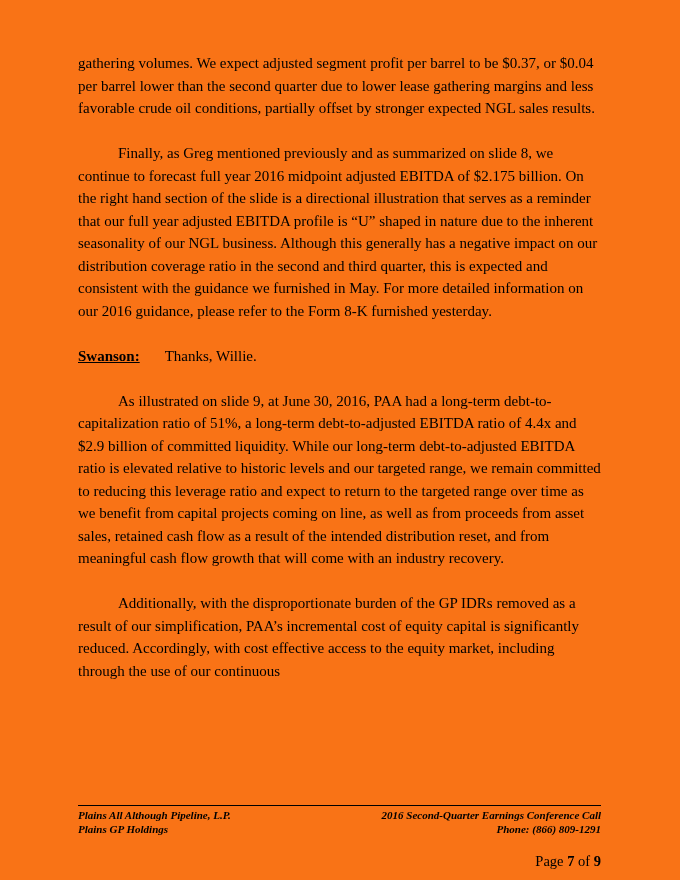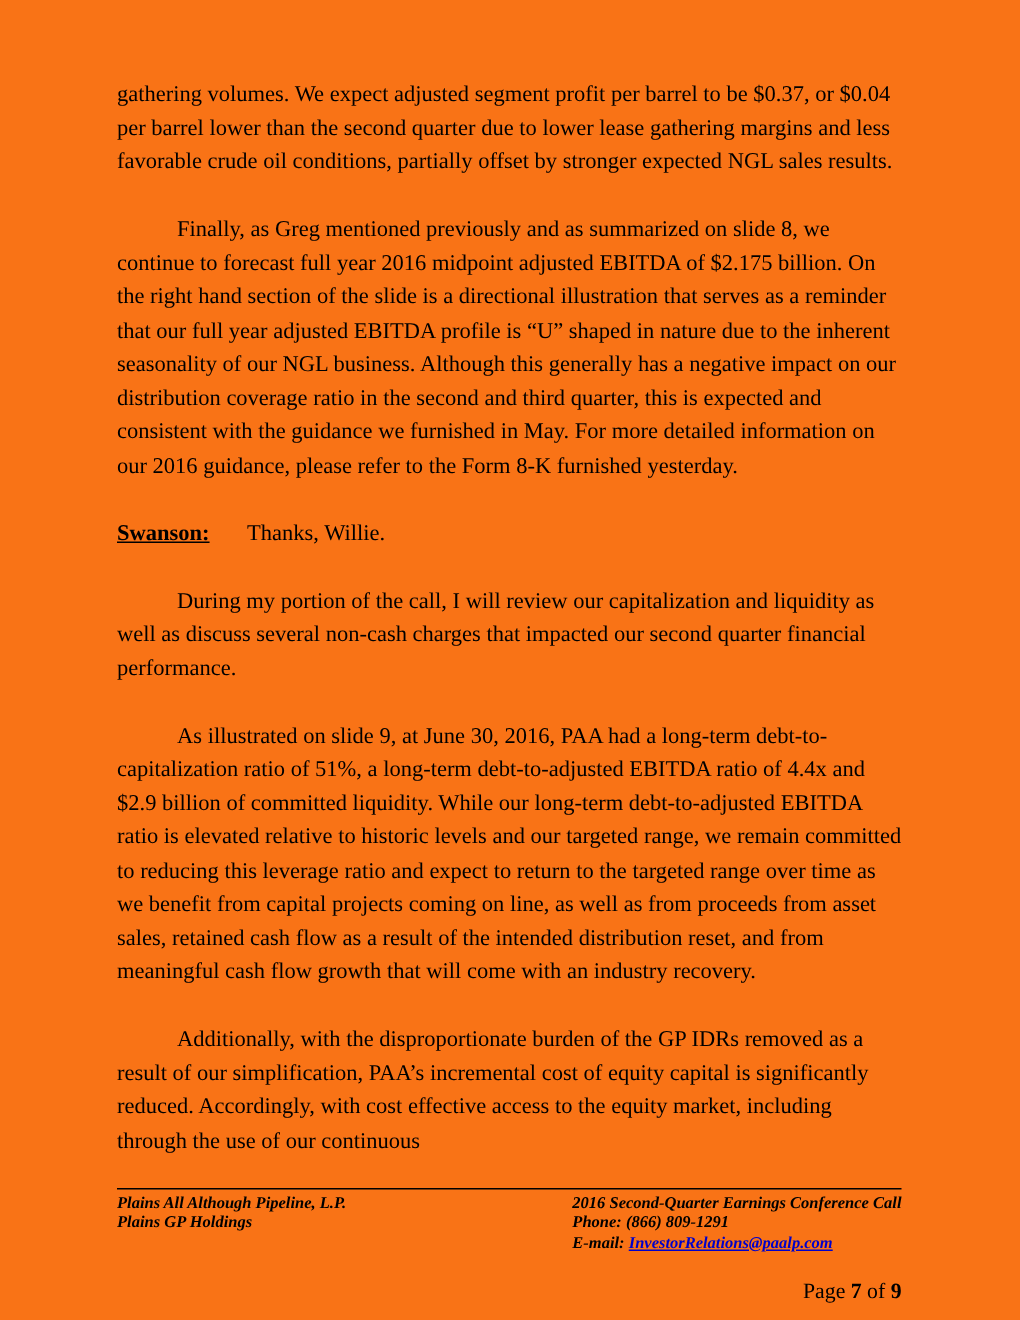--- a/index.html
+++ b/index.html
@@ -40,21 +40,21 @@
     margin-bottom: 3px;
   }
   .footer-cols {
     display: flex;
     justify-content: space-between;
     font-size: 11px;
     font-style: italic;
     font-weight: bold;
     line-height: 13.5px;
   }
-  .footer-right { text-align: left; }
+  .footer-right { text-align: right; }
   .email-link {
     color: #0000cc;
     text-decoration: underline;
     cursor: pointer;
   }
   .page-number {
     text-align: right;
     font-size: 14.5px;
     margin-top: 16px;
     line-height: 18px;
@@ -68,39 +68,37 @@
 
   <div class="content">
 
     <p class="para">gathering volumes.  We expect adjusted segment profit per barrel to be $0.37, or $0.04 per barrel lower than the second quarter due to lower lease gathering margins and less favorable crude oil conditions, partially offset by stronger expected NGL sales results.</p>
 
     <p class="para indent">Finally, as Greg mentioned previously and as summarized on slide 8, we continue to forecast full year 2016 midpoint adjusted EBITDA of $2.175 billion.  On the right hand section of the slide is a directional illustration that serves as a reminder that our full year adjusted EBITDA profile is “U” shaped in nature due to the inherent seasonality of our NGL business. Although this generally has a negative impact on our distribution coverage ratio in the second and third quarter, this is expected and consistent with the guidance we furnished in May.  For more detailed information on our 2016 guidance, please refer to the Form 8-K furnished yesterday.</p>
 
 
     <p class="para"><span class="speaker">Swanson:</span><span class="speaker-text">Thanks, Willie.</span></p>
 
-    <p class="para indent">During my portion of the call, I will review our capitalization and liquidity as well as discuss several non-cash charges that impacted our second quarter financial performance.</p>
 
     <p class="para indent">As illustrated on slide 9, at June 30, 2016, PAA had a long-term debt-to-capitalization ratio of 51%, a long-term debt-to-adjusted EBITDA ratio of 4.4x and $2.9 billion of committed liquidity.  While our long-term debt-to-adjusted EBITDA ratio is elevated relative to historic levels and our targeted range, we remain committed to reducing this leverage ratio and expect to return to the targeted range over time as we benefit from capital projects coming on line, as well as from proceeds from asset sales, retained cash flow as a result of the intended distribution reset, and from meaningful cash flow growth that will come with an industry recovery.</p>
 
     <p class="para indent">Additionally, with the disproportionate burden of the GP IDRs removed as a result of our simplification, PAA’s incremental cost of equity capital is significantly reduced.  Accordingly, with cost effective access to the equity market, including through the use of our continuous</p>
 
   </div>
 
   <div class="footer">
     <div class="footer-rule"></div>
     <div class="footer-cols">
       <div class="footer-left">
         <div>Plains All Although Pipeline, L.P.</div>
         <div>Plains GP Holdings</div>
       </div>
       <div class="footer-right">
         <div>2016 Second-Quarter Earnings Conference Call</div>
         <div>Phone: (866) 809-1291</div>
-        <div><span>E-mail: </span><a class="email-link">InvestorRelations@paalp.com</a></div>
       </div>
     </div>
     <div class="page-number">
       <span>Page</span>
       <b>7</b>
       <span>of</span>
       <b>9</b>
     </div>
   </div>
 

